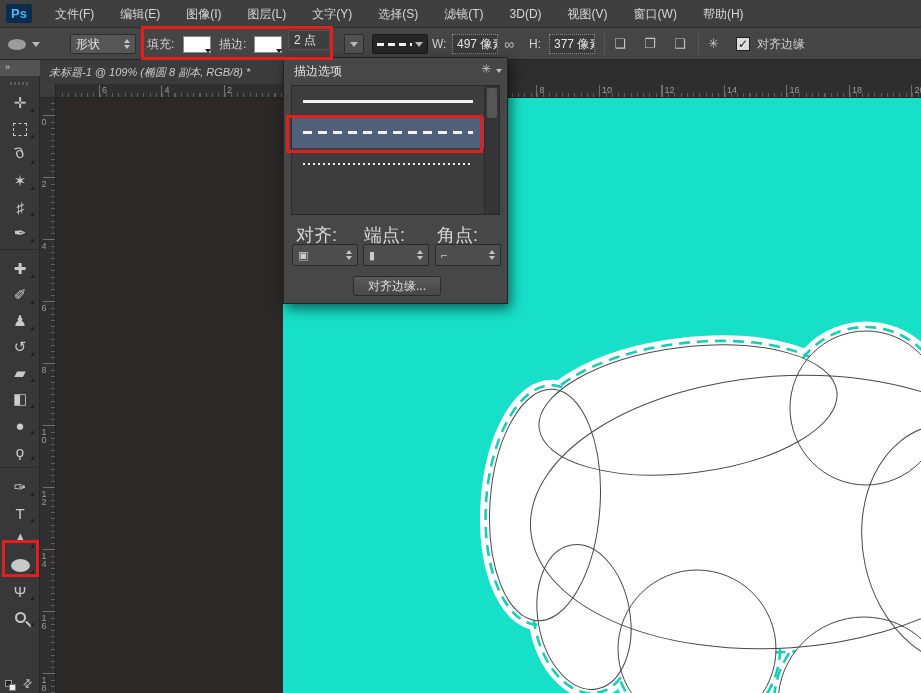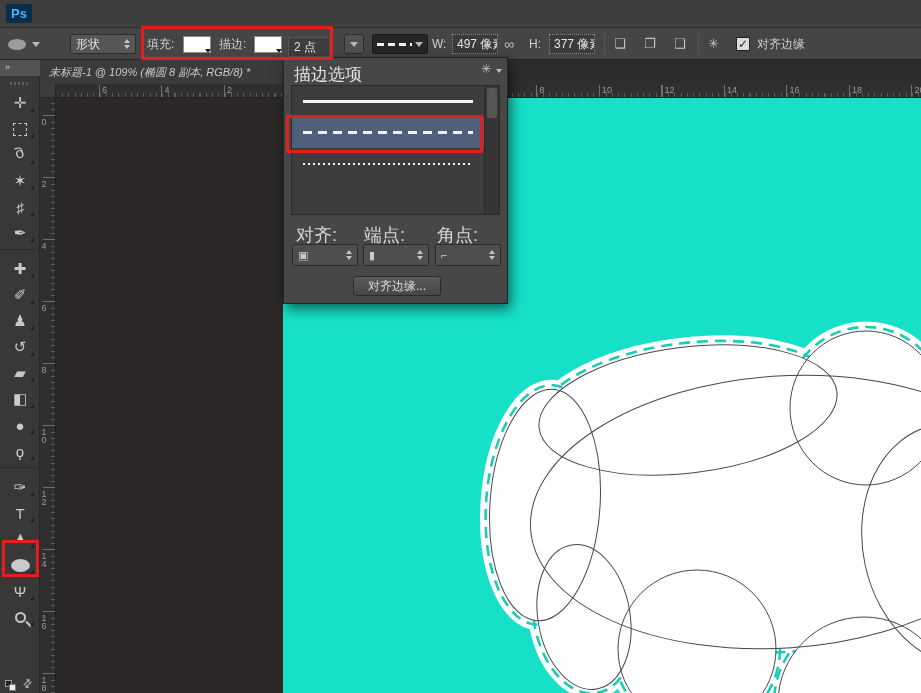--- a/index.html
+++ b/index.html
@@ -31,21 +31,21 @@
   .spinner { display:flex; flex-direction:column; gap:2px; align-items:center; }
   .spinner i { width:0; height:0; border-left:3px solid transparent; border-right:3px solid transparent; display:block; }
   .spinner .up { border-bottom:4px solid #c4c4c4; }
   .spinner .dn { border-top:4px solid #c4c4c4; }
   #fill-label { left:147px; top:0; }
   #fill-swatch { left:183px; top:8px; }
   #stroke-label { left:219px; top:0; }
   #stroke-swatch { left:254px; top:8px; }
   .swatch { width:28px; height:17px; background:#fff; border:1px solid #8a8a8a; }
   .swatch .caret.sm { position:absolute; right:-1px; bottom:-1px; }
-  #stroke-width-field { left:288px; top:9px; width:42px; height:20px; background:#3e3e3e;
+  #stroke-width-field { left:288px; top:2px; width:42px; height:20px; background:#3e3e3e;
     border:1px solid #555; color:#e3e3e3; font-size:12px; line-height:18px; padding-left:5px; }
   #stroke-width-caret { left:344px; top:6px; width:20px; height:20px; background:#515151;
     border:1px solid #2e2e2e; border-radius:2px; display:flex; align-items:center; justify-content:center; }
   #stroke-style-btn { left:372px; top:6px; width:56px; height:20px; background:#262626;
     border:1px solid #171717; border-radius:2px; display:flex; align-items:center; padding:0 4px; gap:3px; }
   #stroke-style-btn .dashes { flex:1; height:3px;
     background:repeating-linear-gradient(90deg,#f2f2f2 0 7px,transparent 7px 11px); }
   #w-label { left:432px; } #h-label { left:529px; }
   .num-field { top:6px; width:46px; height:20px; background:#3a3a3a; border:1px dotted #8a8a8a;
     color:#e3e3e3; font-size:12px; line-height:18px; padding-left:4px; white-space:nowrap; overflow:hidden; }
@@ -101,21 +101,21 @@
     writing-mode:vertical-rl; text-orientation:upright; letter-spacing:-2px; }
 
   
   #pasteboard { left:56px; top:98px; width:865px; height:595px; background:#2b2827; }
   #canvas { left:283px; top:98px; width:638px; height:595px; }
   #cloud-svg { position:absolute; left:0; top:0; }
 
   
   #stroke-panel { left:283px; top:57px; width:225px; height:247px; background:#474747;
     border:1px solid #232323; box-shadow:3px 5px 12px rgba(0,0,0,.55); z-index:20; }
-  #panel-title { left:10px; top:5px; color:#e2e2e2; font-size:17px; }
+  #panel-title { left:10px; top:5px; color:#e2e2e2; font-size:12px; }
   #panel-gear { left:197px; top:4px; color:#c2c2c2; font-size:12px; }
   #panel-gear-caret { left:212px; top:11px; }
   #style-list { left:7px; top:27px; width:209px; height:130px; background:#3d3d3d; border:1px solid #2a2a2a; }
   .style-row { position:relative; width:192px; height:31px; display:flex; align-items:center; }
   .style-row.selected { background:#50607a; }
   .style-line { margin:0 11px; width:170px; }
   .style-line.solid { height:3px; background:#f2f2f2; }
   .style-line.dashed { height:3px; background:repeating-linear-gradient(90deg,#f2f2f2 0 9px,transparent 9px 15px); }
   .style-line.dotted { height:2px; background:repeating-linear-gradient(90deg,#f2f2f2 0 2px,transparent 2px 5px); }
   #list-scrollbar { position:absolute; right:0; top:0; width:15px; height:128px; background:#353535; border-left:1px solid #2a2a2a; }
@@ -133,20 +133,33 @@
   #hl-style-row { left:286px; top:115px; width:197px; height:38px; z-index:40; }
   #hl-tool { left:2px; top:540px; width:37px; height:37px; }
 </style>
 </head>
 <body>
 
 <div id="stage">
 
   <div id="menu-bar" class="abs">
     <span id="ps-logo">Ps</span>
+    <div id="menu-items" style="display:flex;">
+        <div class="menu-item">文件(F)</div>
+        <div class="menu-item">编辑(E)</div>
+        <div class="menu-item">图像(I)</div>
+        <div class="menu-item">图层(L)</div>
+        <div class="menu-item">文字(Y)</div>
+        <div class="menu-item">选择(S)</div>
+        <div class="menu-item">滤镜(T)</div>
+        <div class="menu-item">3D(D)</div>
+        <div class="menu-item">视图(V)</div>
+        <div class="menu-item">窗口(W)</div>
+        <div class="menu-item">帮助(H)</div>
+      </div>
   </div>
 
   <div id="options-bar" class="abs">
     <div id="tool-preset" class="abs">
       <div id="preset-oval"></div>
       <div class="caret"></div>
     </div>
     <div id="mode-select" class="abs">
       <span>形状</span>
       <div class="spinner">

